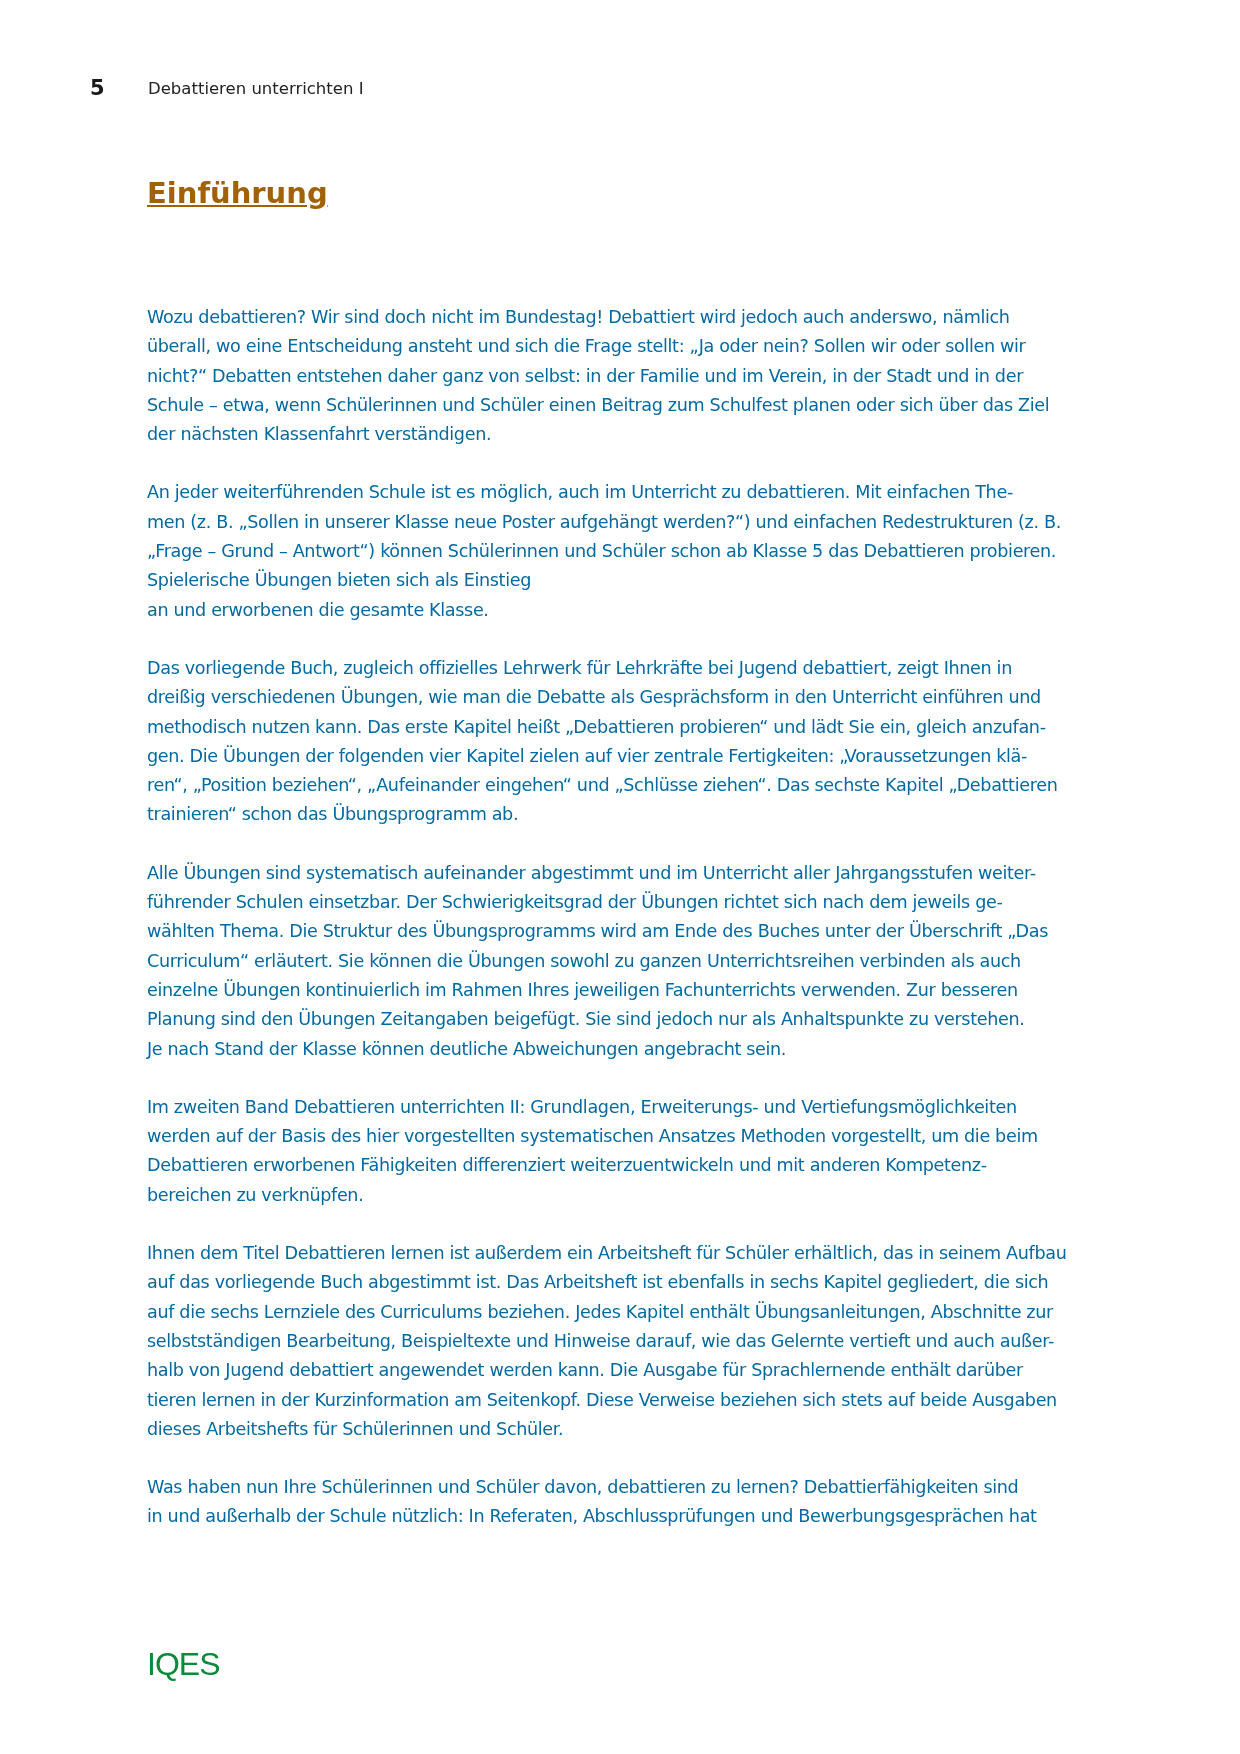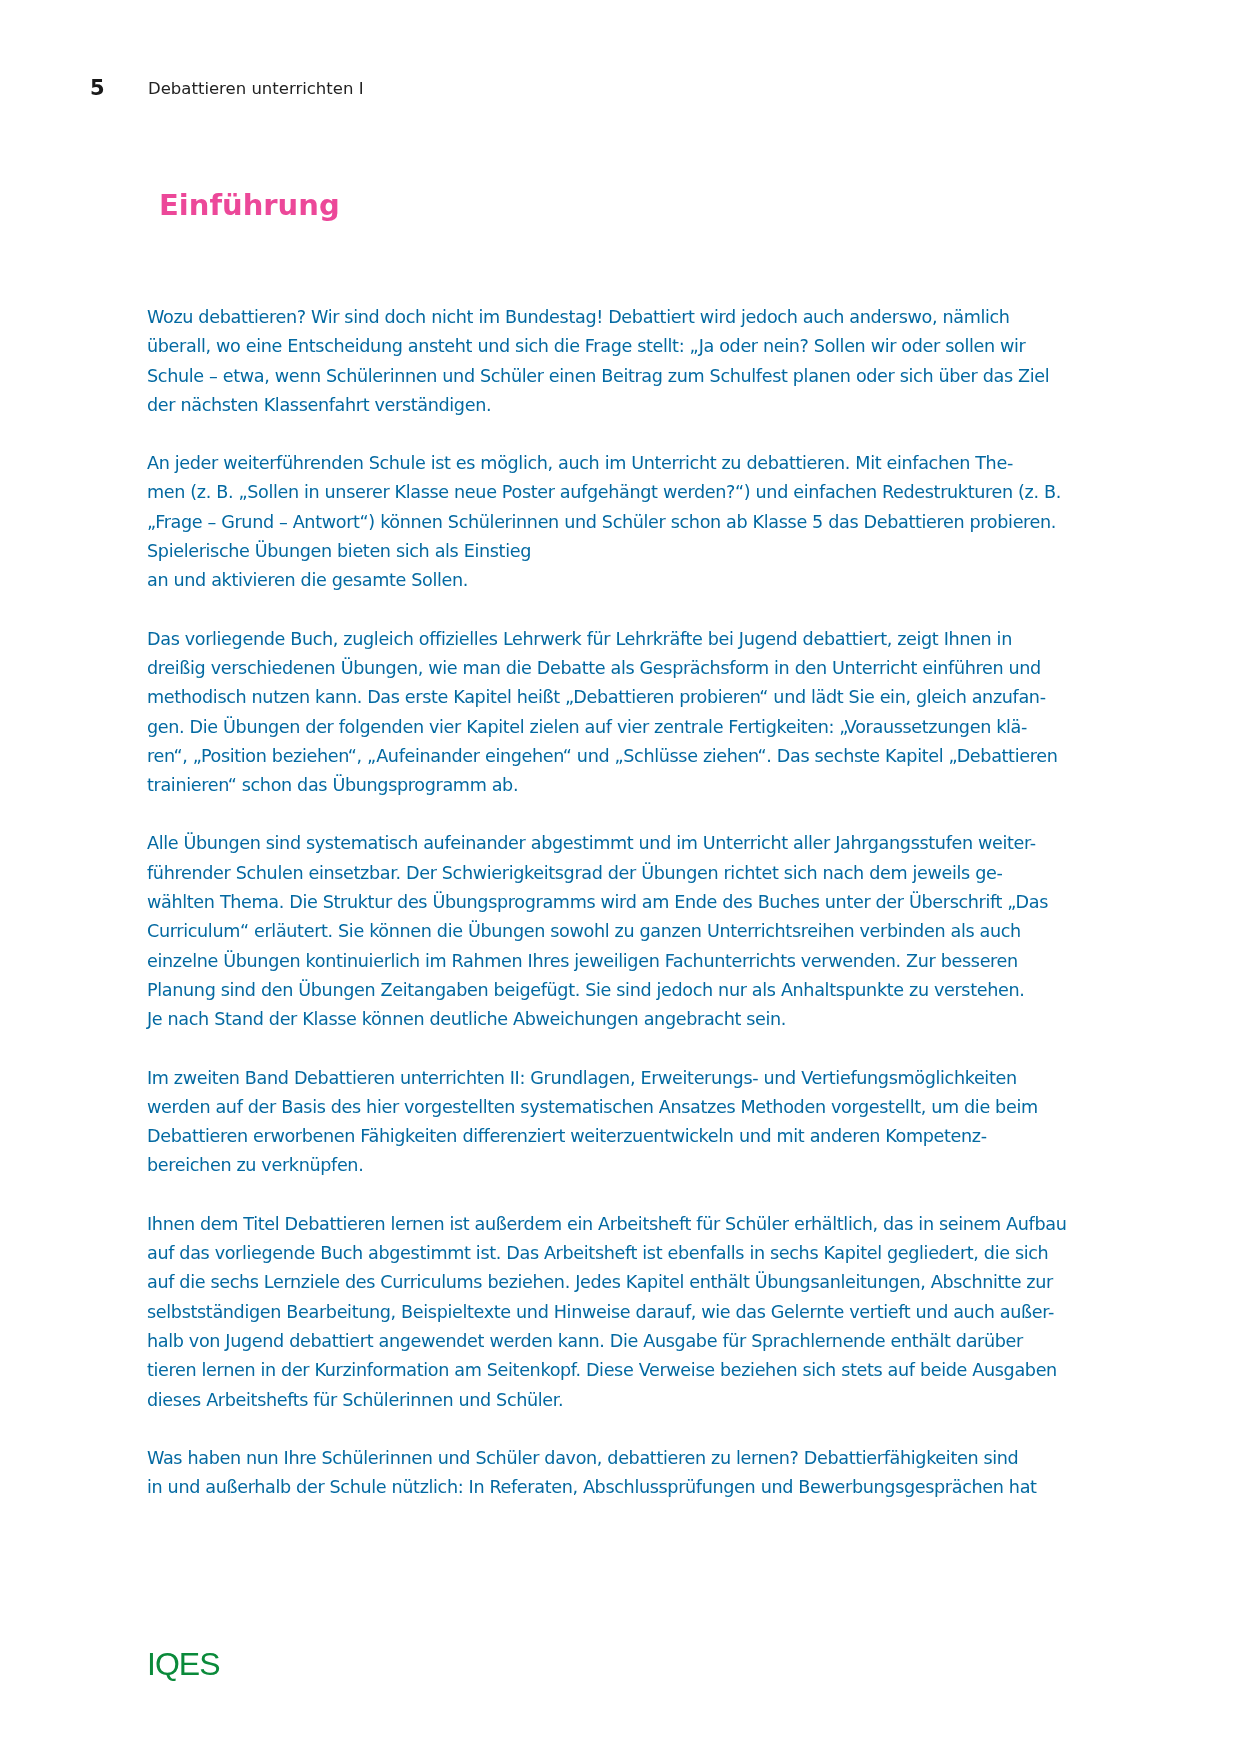--- a/index.html
+++ b/index.html
@@ -1,47 +1,48 @@
 <!DOCTYPE html>
 <html><head>
   <meta charset="utf-8">
   <style>
     html, body { margin: 0; padding: 0; background: #ffffff; }
     body { width: 1240px; height: 1754px; position: relative; overflow: hidden;
       font-family: "DejaVu Sans", sans-serif; color: #1e1e1e; }
     .page-number { position: absolute; left: 90px; top: 76px; font-size: 21px; font-weight: bold; color: #1a1a1a; }
     .running-head { position: absolute; left: 148px; top: 79px; font-size: 16.5px; color: #222; }
-    .chapter-title { position: absolute; left: 147px; top: 176px; font-size: 29px; font-weight: bold; color: #ec4899; margin: 12px; }
+    .chapter-title { position: absolute; left: 147px; top: 176px; font-size: 29px; font-weight: bold; color: #a16207; margin: 0; text-decoration: underline; }
     .body-text { position: absolute; left: 147px; top: 303px; width: 960px; }
     .para { margin: 0 0 29px 0; font-size: 17.6px; line-height: 29.3px; letter-spacing: -0.35px; color: #0369a1; }
     .line { display: block; white-space: nowrap; }
     .ital { }
     .logo { position: absolute; left: 147px; top: 1646px; font-family: "Liberation Sans", sans-serif; font-size: 32px; color: #0a8a3a; letter-spacing: -1px; }
   </style>
 </head>
 <body>
 
 <div class="page-number">5</div>
 <div class="running-head">Debattieren unterrichten I</div>
 
 <h1 class="chapter-title">Einführung</h1>
 
 <div class="body-text" id="body-text">
     <p class="para">
       <span class="line"><span>Wozu debattieren? Wir sind doch nicht im Bundestag! Debattiert wird jedoch auch anderswo, nämlich</span></span>
       <span class="line"><span>überall, wo eine Entscheidung ansteht und sich die Frage stellt: „Ja oder nein? Sollen wir oder sollen wir</span></span>
+      <span class="line"><span>nicht?“ Debatten entstehen daher ganz von selbst: in der Familie und im Verein, in der Stadt und in der</span></span>
       <span class="line"><span>Schule – etwa, wenn Schülerinnen und Schüler einen Beitrag zum Schulfest planen oder sich über das Ziel</span></span>
       <span class="line"><span>der nächsten Klassenfahrt verständigen.</span></span>
     </p>
     <p class="para">
       <span class="line"><span>An jeder weiterführenden Schule ist es möglich, auch im Unterricht zu debattieren. Mit einfachen The-</span></span>
       <span class="line"><span>men (z. B. „Sollen in unserer Klasse neue Poster aufgehängt werden?“) und einfachen Redestrukturen (z. B.</span></span>
       <span class="line"><span>„Frage – Grund – Antwort“) können Schülerinnen und Schüler schon ab Klasse 5 das Debattieren probieren.</span></span>
       <span class="line"><span>Spielerische Übungen bieten sich als Einstieg</span></span>
-      <span class="line"><span>an und aktivieren die gesamte Sollen.</span></span>
+      <span class="line"><span>an und erworbenen die gesamte Klasse.</span></span>
     </p>
     <p class="para">
       <span class="line"><span>Das vorliegende Buch, zugleich offizielles Lehrwerk für Lehrkräfte bei Jugend debattiert, zeigt Ihnen in</span></span>
       <span class="line"><span>dreißig verschiedenen Übungen, wie man die Debatte als Gesprächsform in den Unterricht einführen und</span></span>
       <span class="line"><span>methodisch nutzen kann. Das erste Kapitel heißt „Debattieren probieren“ und lädt Sie ein, gleich anzufan-</span></span>
       <span class="line"><span>gen. Die Übungen der folgenden vier Kapitel zielen auf vier zentrale Fertigkeiten: „Voraussetzungen klä-</span></span>
       <span class="line"><span>ren“, „Position beziehen“, „Aufeinander eingehen“ und „Schlüsse ziehen“. Das sechste Kapitel „Debattieren</span></span>
       <span class="line"><span>trainieren“ schon das Übungsprogramm ab.</span></span>
     </p>
     <p class="para">

